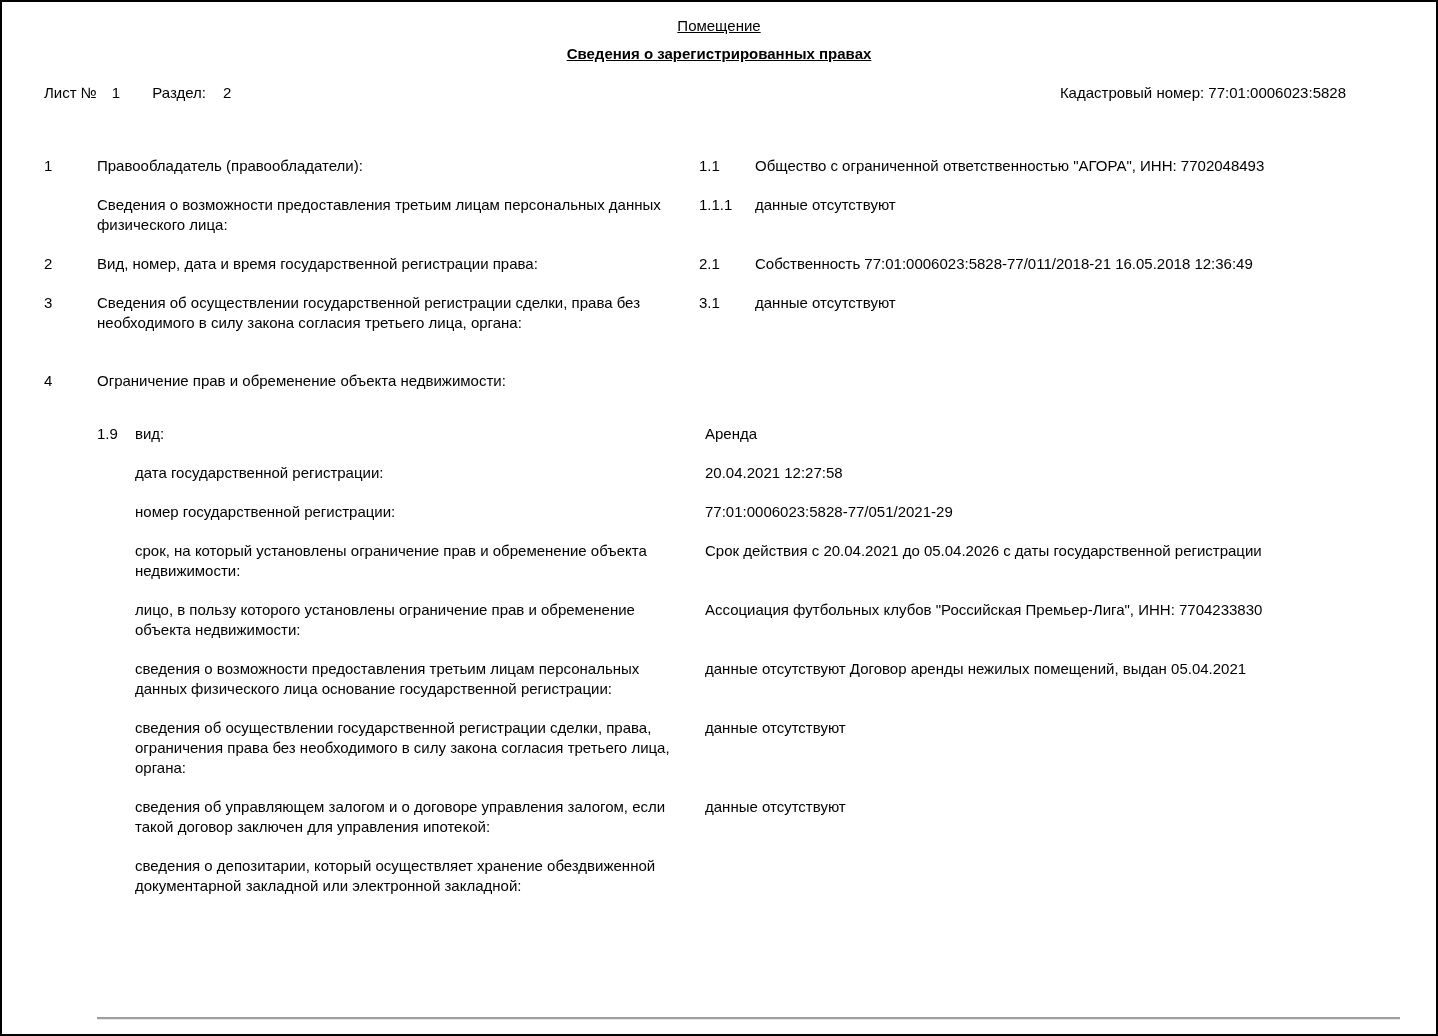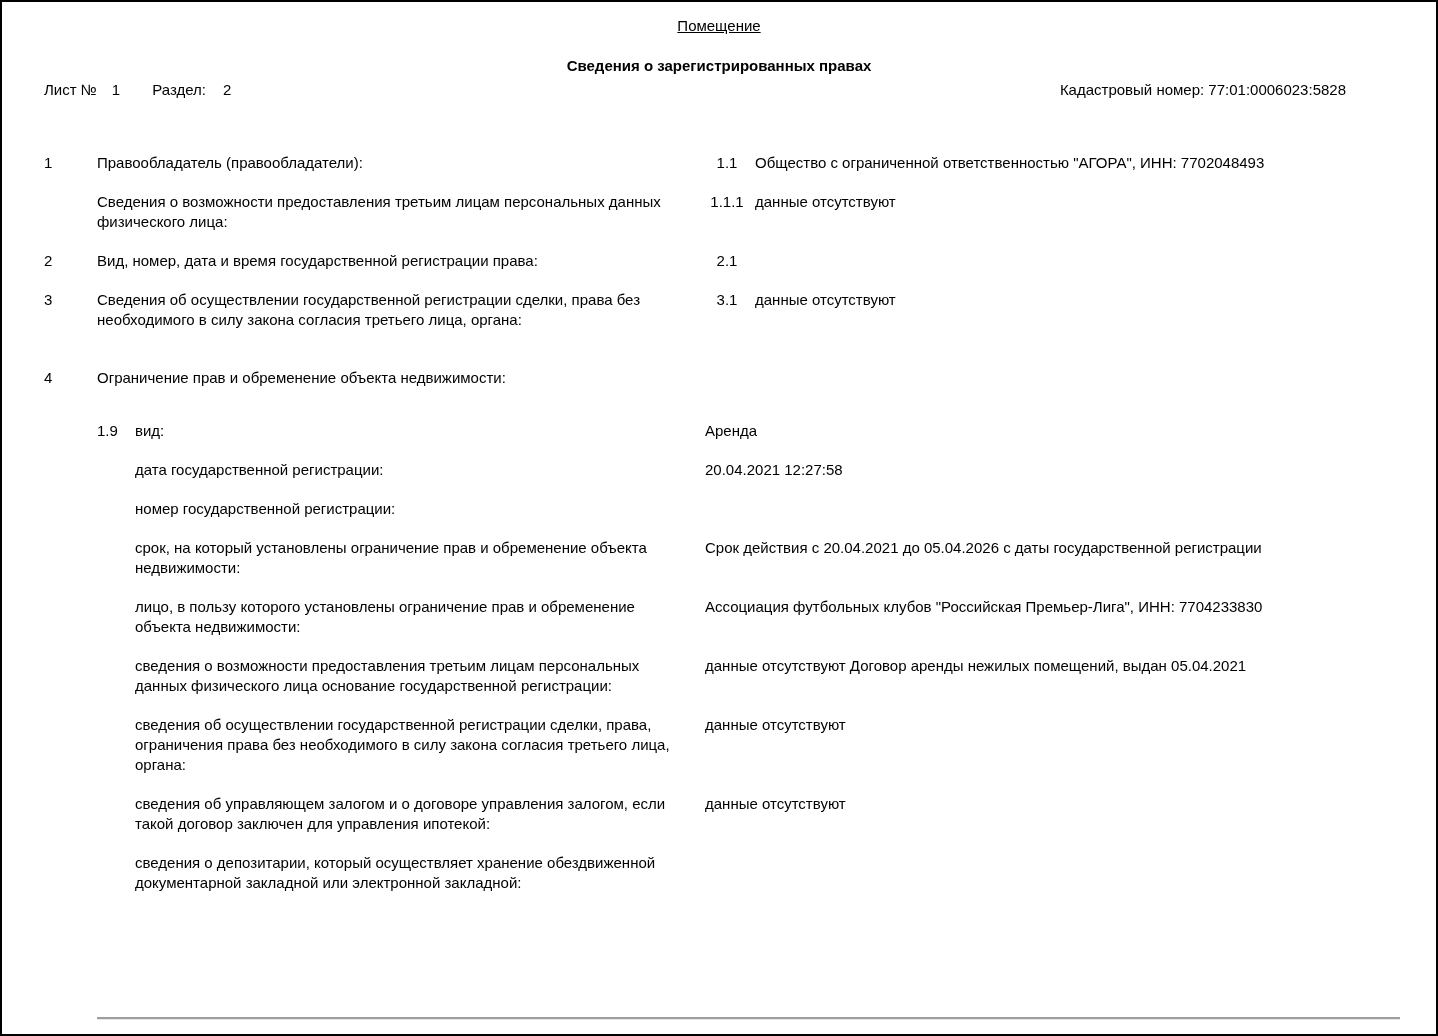--- a/index.html
+++ b/index.html
@@ -21,26 +21,27 @@
     color: #000000;
   }
   .doc-title {
     margin-top: 14px;
     text-align: center;
   }
   .doc-title span {
     text-decoration: underline;
   }
   .doc-subtitle {
-    margin-top: 20px;
+    margin-top: 8px;
     text-align: center;
     font-weight: bold;
+    text-decoration: underline;
   }
   .meta-row {
-    margin-top: 4px;
+    margin-top: 19px;
     display: flex;
     justify-content: space-between;
     padding-left: 42px;
     padding-right: 90px;
   }
   .meta-left .gap-sm { display: inline-block; width: 15px; }
   .meta-left .gap-md { display: inline-block; width: 32px; }
   .meta-left .gap-vs { display: inline-block; width: 17px; }
   .rows {
     margin-top: 53px;
@@ -49,21 +50,21 @@
   .row {
     display: flex;
     align-items: flex-start;
     margin-bottom: 19px;
   }
   .row:nth-child(4) { margin-bottom: 38px; }
   .row:nth-child(5) { margin-bottom: 33px; }
   .row:last-child { margin-bottom: 14px; }
   .cell-num     { width: 53px;  flex: 0 0 auto; }
   .cell-label1  { width: 575px; flex: 0 0 auto; }
-  .cell-subnum1 { width: 56px;  flex: 0 0 auto; margin-left: 27px; text-align: center; }
+  .cell-subnum1 { width: 56px;  flex: 0 0 auto; margin-left: 27px; }
   .cell-value1  { width: 545px; flex: 0 0 auto; }
   .cell-indent  { width: 53px;  flex: 0 0 auto; }
   .cell-subnum2 { width: 38px;  flex: 0 0 auto; }
   .cell-label2  { width: 537px; flex: 0 0 auto; margin-right: 33px; }
   .cell-value2  { width: 570px; flex: 0 0 auto; }
   .bottom-rule {
     position: absolute;
     left: 95px;
     right: 36px;
     bottom: 14px;
@@ -100,20 +101,21 @@
       <div class="row level1">
         <div class="cell-num"></div>
         <div class="cell-label1">Сведения о возможности предоставления третьим лицам персональных данных физического лица:</div>
         <div class="cell-subnum1">1.1.1</div>
         <div class="cell-value1">данные отсутствуют</div>
       </div>
       <div class="row level1">
         <div class="cell-num">2</div>
         <div class="cell-label1">Вид, номер, дата и время государственной регистрации права:</div>
         <div class="cell-subnum1">2.1</div>
+        <div class="cell-value1">Собственность 77:01:0006023:5828-77/011/2018-21 16.05.2018 12:36:49</div>
       </div>
       <div class="row level1">
         <div class="cell-num">3</div>
         <div class="cell-label1">Сведения об осуществлении государственной регистрации сделки, права без необходимого в силу закона согласия третьего лица, органа:</div>
         <div class="cell-subnum1">3.1</div>
         <div class="cell-value1">данные отсутствуют</div>
       </div>
       <div class="row level1">
         <div class="cell-num">4</div>
         <div class="cell-label1">Ограничение прав и обременение объекта недвижимости:</div>
@@ -129,20 +131,21 @@
       <div class="row level2">
         <div class="cell-indent"></div>
         <div class="cell-subnum2"></div>
         <div class="cell-label2">дата государственной регистрации:</div>
         <div class="cell-value2">20.04.2021 12:27:58</div>
       </div>
       <div class="row level2">
         <div class="cell-indent"></div>
         <div class="cell-subnum2"></div>
         <div class="cell-label2">номер государственной регистрации:</div>
+        <div class="cell-value2">77:01:0006023:5828-77/051/2021-29</div>
       </div>
       <div class="row level2">
         <div class="cell-indent"></div>
         <div class="cell-subnum2"></div>
         <div class="cell-label2">срок, на который установлены ограничение прав и обременение объекта недвижимости:</div>
         <div class="cell-value2">Срок действия с 20.04.2021 до 05.04.2026 с даты государственной регистрации</div>
       </div>
       <div class="row level2">
         <div class="cell-indent"></div>
         <div class="cell-subnum2"></div>

